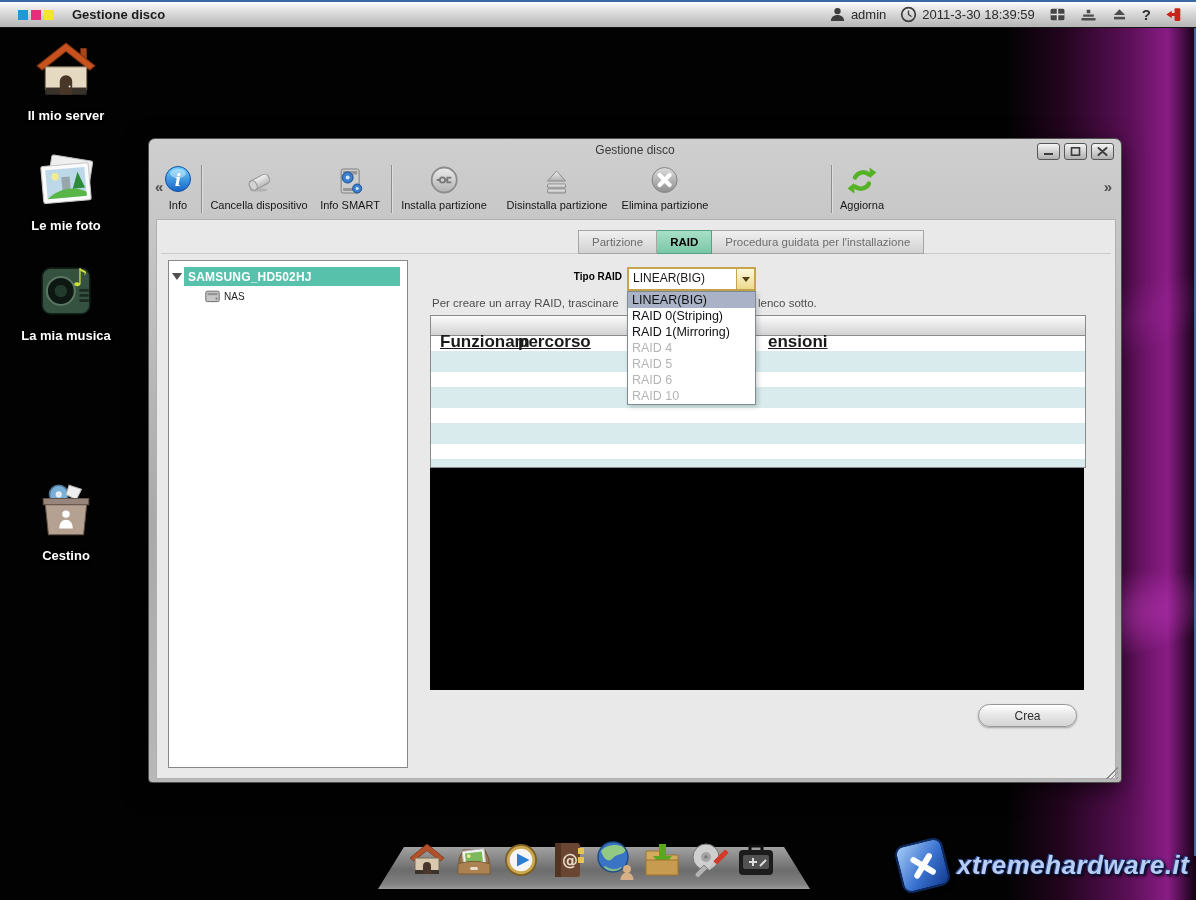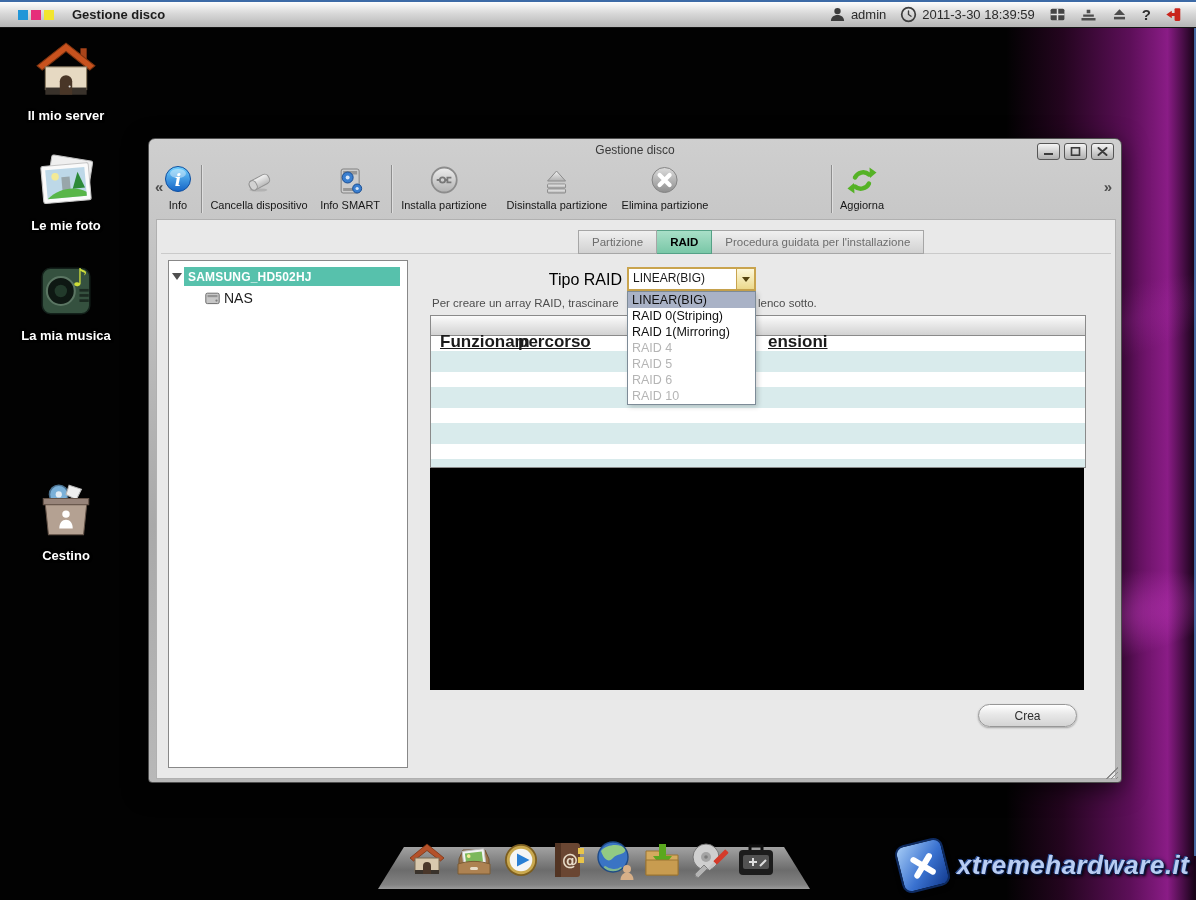--- a/index.html
+++ b/index.html
@@ -70,26 +70,26 @@
 
   
   .tree-panel{position:absolute;left:11px;top:40px;width:238px;height:506px;
     background:#fff;border:1px solid #888;}
   .tree-row1{margin:6px 7px 0 3px;display:flex;align-items:center;}
   .expander{width:0;height:0;border-left:5px solid transparent;border-right:5px solid transparent;
     border-top:7px solid #4f4f4f;margin-right:2px;flex:0 0 auto;}
   .tree-sel{flex:1;background:#57c1ac;color:#fff;font-weight:bold;font-size:12px;
     padding:2.5px 4px;letter-spacing:.2px;}
   .tree-row2{margin:4px 8px 0 36px;display:flex;align-items:center;gap:4px;
-    font-size:14px;color:#1d1d1d;}
+    font-size:10px;color:#1d1d1d;}
   .tree-row2 svg{width:15px;height:13px;}
 
   
   .tipo-label{position:absolute;left:318px;top:51px;width:147px;text-align:right;
-    font-size:16px;font-weight:normal;color:#000;}
+    font-size:10px;font-weight:bold;color:#000;}
   .raid-select{position:absolute;left:470px;top:47px;width:125px;height:20px;
     border:2px solid #c9a44e;background:#fff;display:flex;cursor:default;z-index:6;}
   .select-value{flex:1;font-size:12px;color:#1a1a1a;padding:2px 0 0 4px;white-space:nowrap;overflow:hidden;}
   .select-arrow{width:17px;background:linear-gradient(#fdf8da,#ecd98c);
     border-left:1px solid #c9a44e;display:flex;align-items:center;justify-content:center;}
   .select-arrow i{width:0;height:0;border-left:4px solid transparent;border-right:4px solid transparent;
     border-top:5px solid #55430f;}
   .dropdown{position:absolute;left:470px;top:71px;width:127px;background:#fff;
     border:1px solid #7d8b97;z-index:10;box-shadow:2px 2px 5px rgba(0,0,0,.18);}
   .opt{height:16px;line-height:16px;font-size:12.5px;color:#101010;padding:0 4px;white-space:nowrap;cursor:default;}

